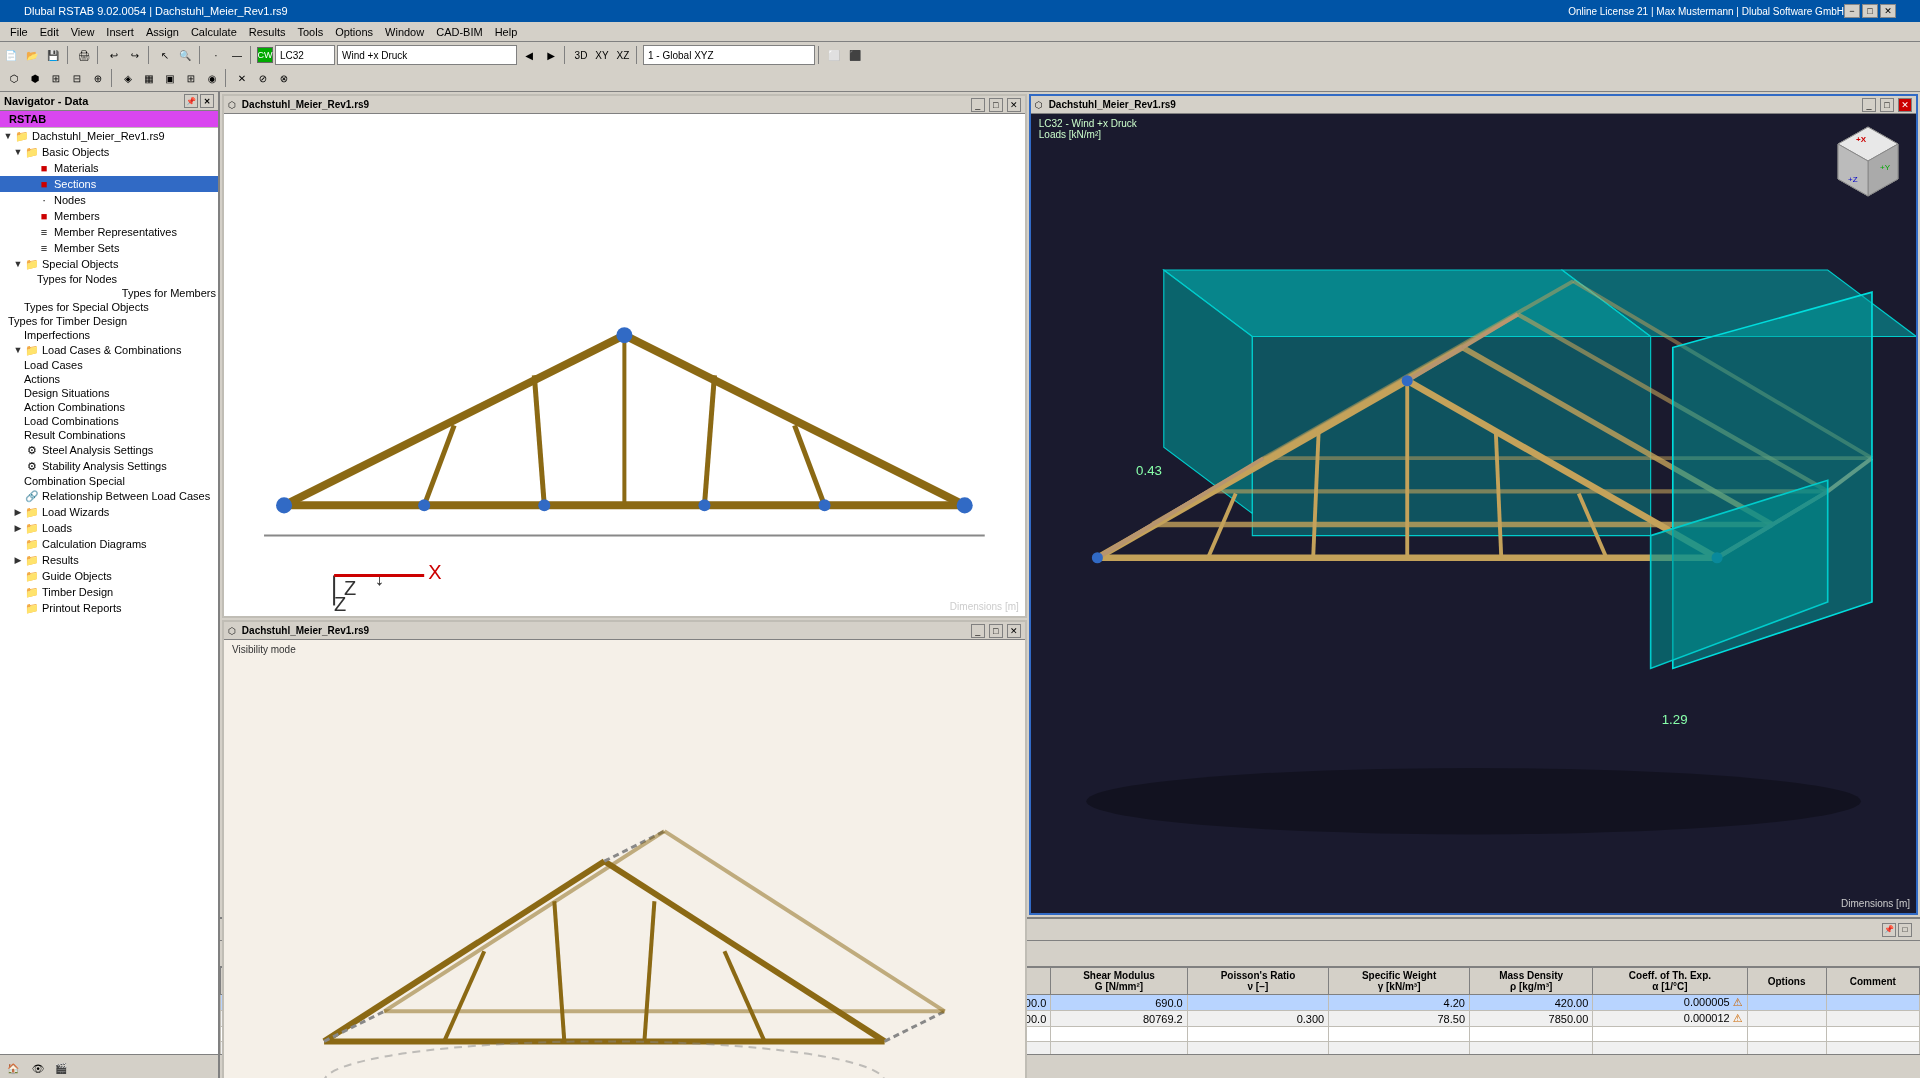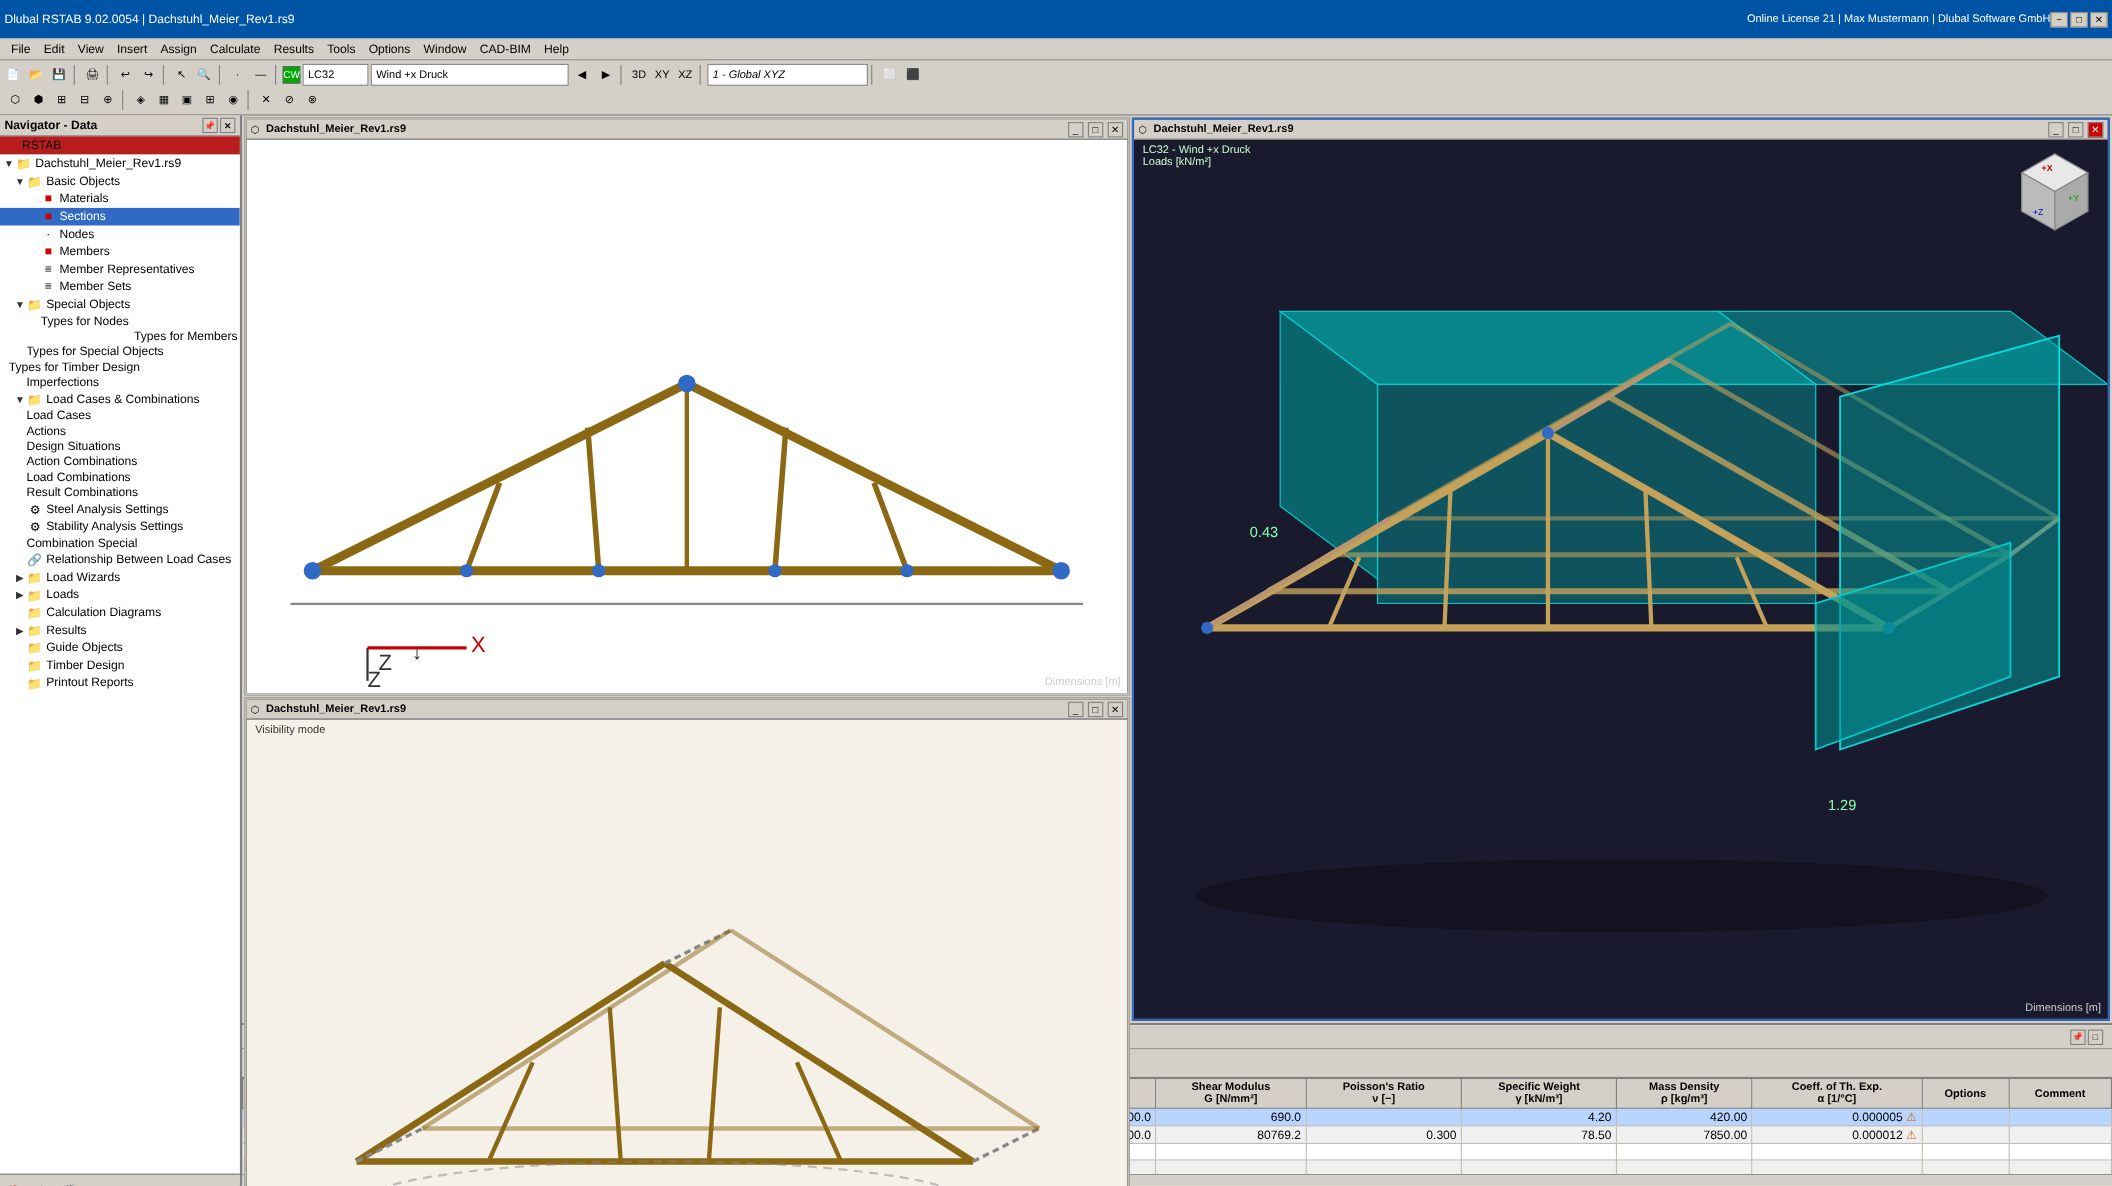--- a/index.html
+++ b/index.html
@@ -1,19 +1,19 @@
 <!DOCTYPE html>
 <html><head>
   <meta charset="utf-8">
   <style>
     * { margin: 0; padding: 0; box-sizing: border-box; }
     body { font-family: 'Segoe UI', Tahoma, Geneva, Verdana, sans-serif; font-size: 11px; background: #d4d0c8; overflow: hidden; width: 1920px; height: 1078px; }
     
     
-    .title-bar { height: 35px; background: #0054a6; color: white; display: flex; align-items: center; padding: 0 4px; justify-content: space-between; }
+    .title-bar { height: 22px; background: #0054a6; color: white; display: flex; align-items: center; padding: 0 24px; justify-content: space-between; }
     .title-bar-buttons { display: flex; gap: 2px; }
     .title-btn { width: 16px; height: 14px; background: #d4d0c8; border: 1px solid #888; font-size: 9px; display: flex; align-items: center; justify-content: center; cursor: pointer; color: black; }
 
     
     .menu-bar { height: 20px; background: #d4d0c8; display: flex; align-items: center; padding: 0 4px; border-bottom: 1px solid #808080; }
     .menu-item { padding: 2px 6px; font-size: 11px; cursor: pointer; }
 
     
     .toolbar-area { background: #d4d0c8; border-bottom: 1px solid #808080; padding: 2px; display: flex; flex-direction: column; gap: 1px; }
     .toolbar-row { display: flex; align-items: center; gap: 1px; height: 22px; }
@@ -56,21 +56,21 @@
     tr:nth-child(even) { background: #f0f0f0; }
     tr.active-row { background: #b8d4ff; }
     td.center { text-align: center; }
     td.right { text-align: right; }
 
     
     .tab-bar { height: 28px; background: #d4d0c8; border-top: 1px solid #808080; display: flex; align-items: flex-end; padding: 0 4px; gap: 2px; }
     .tab { height: 24px; background: #c0bdb5; border: 1px solid #808080; border-bottom: none; padding: 0 10px; font-size: 11px; display: flex; align-items: center; cursor: pointer; }
     .tab.active { background: white; font-weight: bold; }
 
-    .nav-rstab-label { font-size: 11px; font-weight: normal; padding: 2px 20px; background: #b91c1c; border-bottom: 1px solid #c0bdb5; }
+    .nav-rstab-label { font-size: 11px; font-weight: bold; padding: 2px 9px; background: #d946ef; border-bottom: 1px solid #c0bdb5; }
   </style>
 </head>
 <body>
 
 <div class="title-bar">
   <span>Dlubal RSTAB 9.02.0054 | Dachstuhl_Meier_Rev1.rs9</span>
   <div style="display:flex;align-items:center;gap:0;">
     <span style="font-size:10px;">Online License 21 | Max Mustermann | Dlubal Software GmbH</span>
     <div class="title-bar-buttons">
       <div class="title-btn">−</div>
@@ -119,21 +119,21 @@
       <div class="tb-dropdown" style="width:50px;">LC32</div>
       <div class="tb-dropdown" style="width:180px;">Wind +x Druck</div>
       <div class="tb-btn">◀</div>
       <div class="tb-btn">▶</div>
     </div>
     <div class="tb-separator"></div>
     <div class="tb-btn">3D</div>
     <div class="tb-btn">XY</div>
     <div class="tb-btn">XZ</div>
     <div class="tb-separator"></div>
-    <div class="tb-dropdown" style="width:146px;font-style:italic;">1 - Global XYZ</div>
+    <div class="tb-dropdown" style="width:172px;">1 - Global XYZ</div>
     <div class="tb-separator"></div>
     <div class="tb-btn">⬜</div>
     <div class="tb-btn">⬛</div>
   </div>
   <div class="toolbar-row" style="padding-left:2px;">
 
     <div class="tb-btn">⬡</div>
     <div class="tb-btn">⬢</div>
     <div class="tb-btn">⊞</div>
     <div class="tb-btn">⊟</div>

